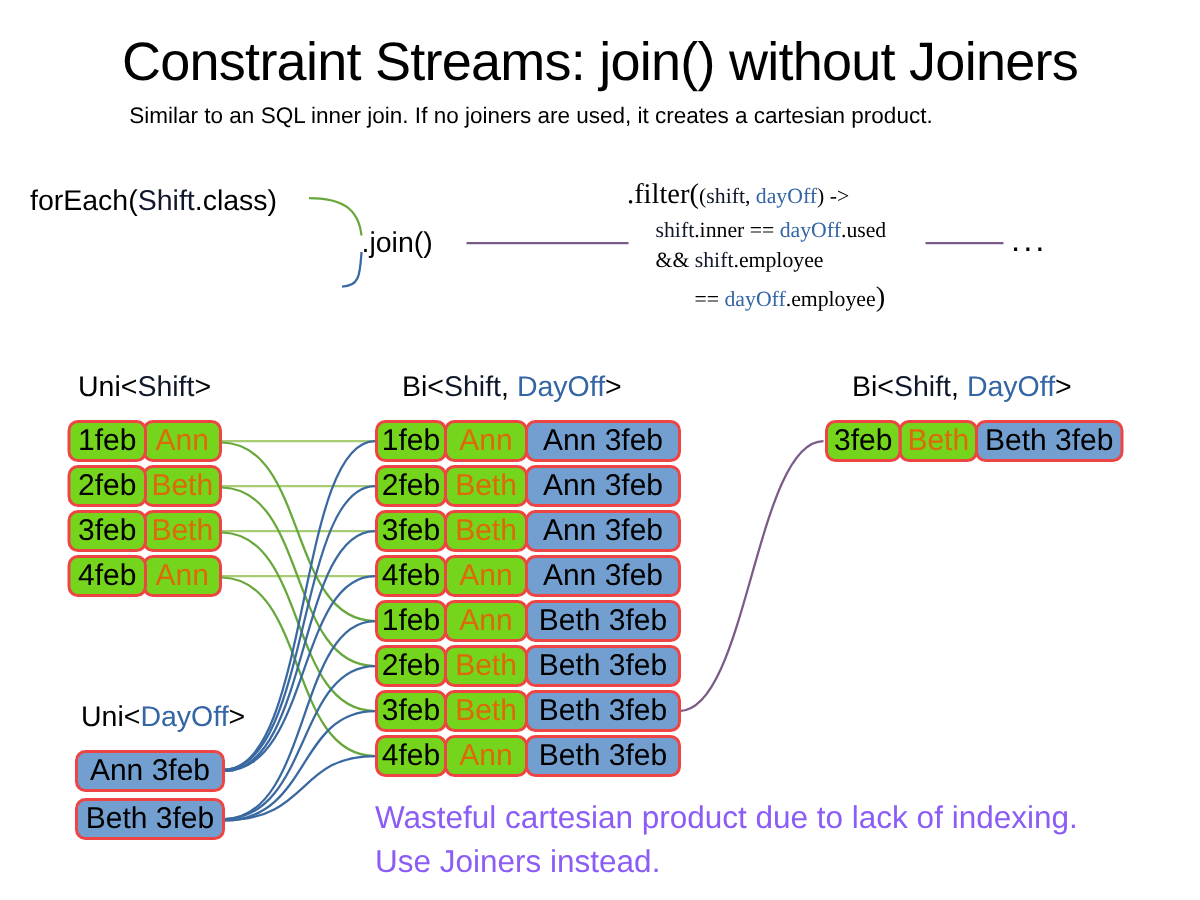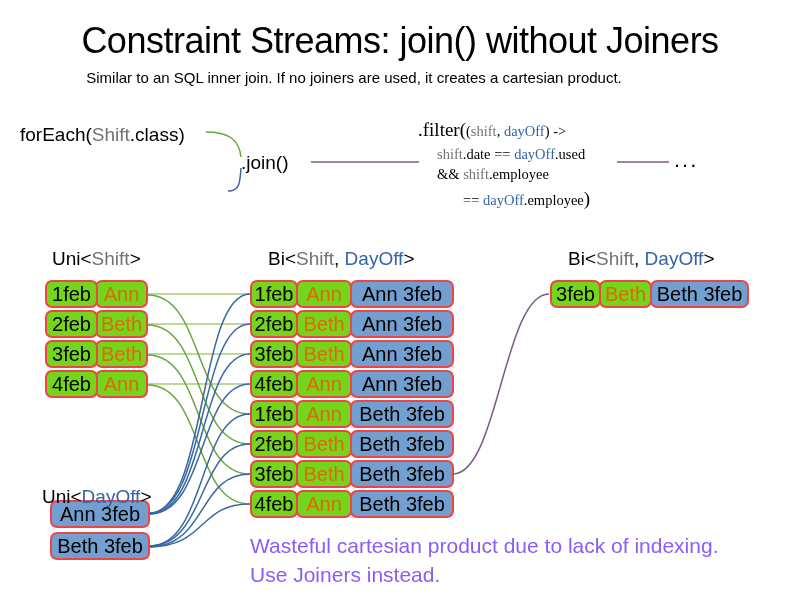--- a/index.html
+++ b/index.html
@@ -11,21 +11,21 @@
     position:absolute; left:0; top:20px; width:800px; margin:0;
     font-size:36px; font-weight:normal; text-align:center; letter-spacing:-0.5px;
   }
   .subtitle {
     position:absolute; left:0; top:69px; width:708px;
     font-size:15px; text-align:center;
   }
   .codeline { position:absolute; font-size:19px; white-space:pre; z-index:3; }
   .codesmall { font-size:14.5px;font-family:Liberation Serif, serif; }
   .big { font-size:19px; }
-  .grn { color:#737373;margin-top:16px; }
+  .grn { color:#0f172a;margin-top:16px; }
   .blu { color:#3465a4; }
   .label { position:absolute; font-size:19px; white-space:pre; z-index:3; }
   .cell {
     position:absolute; box-sizing:border-box; height:28px;
     border:2px solid #ef4444; border-radius:7px;
     display:flex; align-items:center; justify-content:center;
     font-size:20px; white-space:pre; z-index:2;
   }
   .green { background:#75d41c; }
   .blue  { background:#729fcf; }
@@ -78,35 +78,35 @@
   <h1 class="title">Constraint Streams: join() without Joiners</h1>
   <div class="subtitle">Similar to an SQL inner join. If no joiners are used, it creates a cartesian product.</div>
 
   <div class="codeline" style="left:20px; top:124px;"><span>forEach(</span><span class="grn">Shift</span><span>.class)</span></div>
 
 
   <div class="codeline" style="left:241px; top:152px;">.join()</div>
 
   <div class="codeline codesmall" style="left:418px; top:119px;"><span class="big">.filter(</span><span>(</span><span class="grn">shift</span><span>, </span><span class="blu">dayOff</span><span>) -&gt;</span></div>
 
-  <div class="codeline codesmall" style="left:437px; top:146px;"><span class="grn">shift</span><span>.date == </span><span class="blu">dayOff</span><span>.used</span></div>
+  <div class="codeline codesmall" style="left:437px; top:146px;"><span class="grn">shift</span><span>.inner == </span><span class="blu">dayOff</span><span>.used</span></div>
 
   <div class="codeline codesmall" style="left:437px; top:166px;"><span>&amp;&amp; </span><span class="grn">shift</span><span>.employee</span></div>
 
   <div class="codeline codesmall" style="left:463px; top:188px;"><span>== </span><span class="blu">dayOff</span><span>.employee</span><span class="big">)</span></div>
 
   <div class="ellipsis">...</div>
 
   <div class="label" style="left:52px; top:248px;"><span>Uni&lt;</span><span class="grn">Shift</span><span>&gt;</span></div>
 
   <div class="label" style="left:268px; top:248px;"><span>Bi&lt;</span><span class="grn">Shift</span><span>, </span><span class="blu">DayOff</span><span>&gt;</span></div>
 
   <div class="label" style="left:568px; top:248px;"><span>Bi&lt;</span><span class="grn">Shift</span><span>, </span><span class="blu">DayOff</span><span>&gt;</span></div>
 
-  <div class="label" style="left:42px; top:468px;margin-top:18px;"><span>Uni&lt;</span><span class="blu">DayOff</span><span>&gt;</span></div>
+  <div class="label" style="left:54px; top:468px;"><span>Uni&lt;</span><span class="blu">DayOff</span><span>&gt;</span></div>
 
   <div class="row" style="left:45px; top:280px; width:103px;">
     <div class="cell green orangetext" style="left:50px; width:53px;">Ann</div>
     <div class="cell green" style="left:0; width:53px;">1feb</div>
   </div>
   <div class="row" style="left:45px; top:310px; width:103px;">
     <div class="cell green orangetext" style="left:50px; width:53px;">Beth</div>
     <div class="cell green" style="left:0; width:53px;">2feb</div>
   </div>
   <div class="row" style="left:45px; top:340px; width:103px;">

